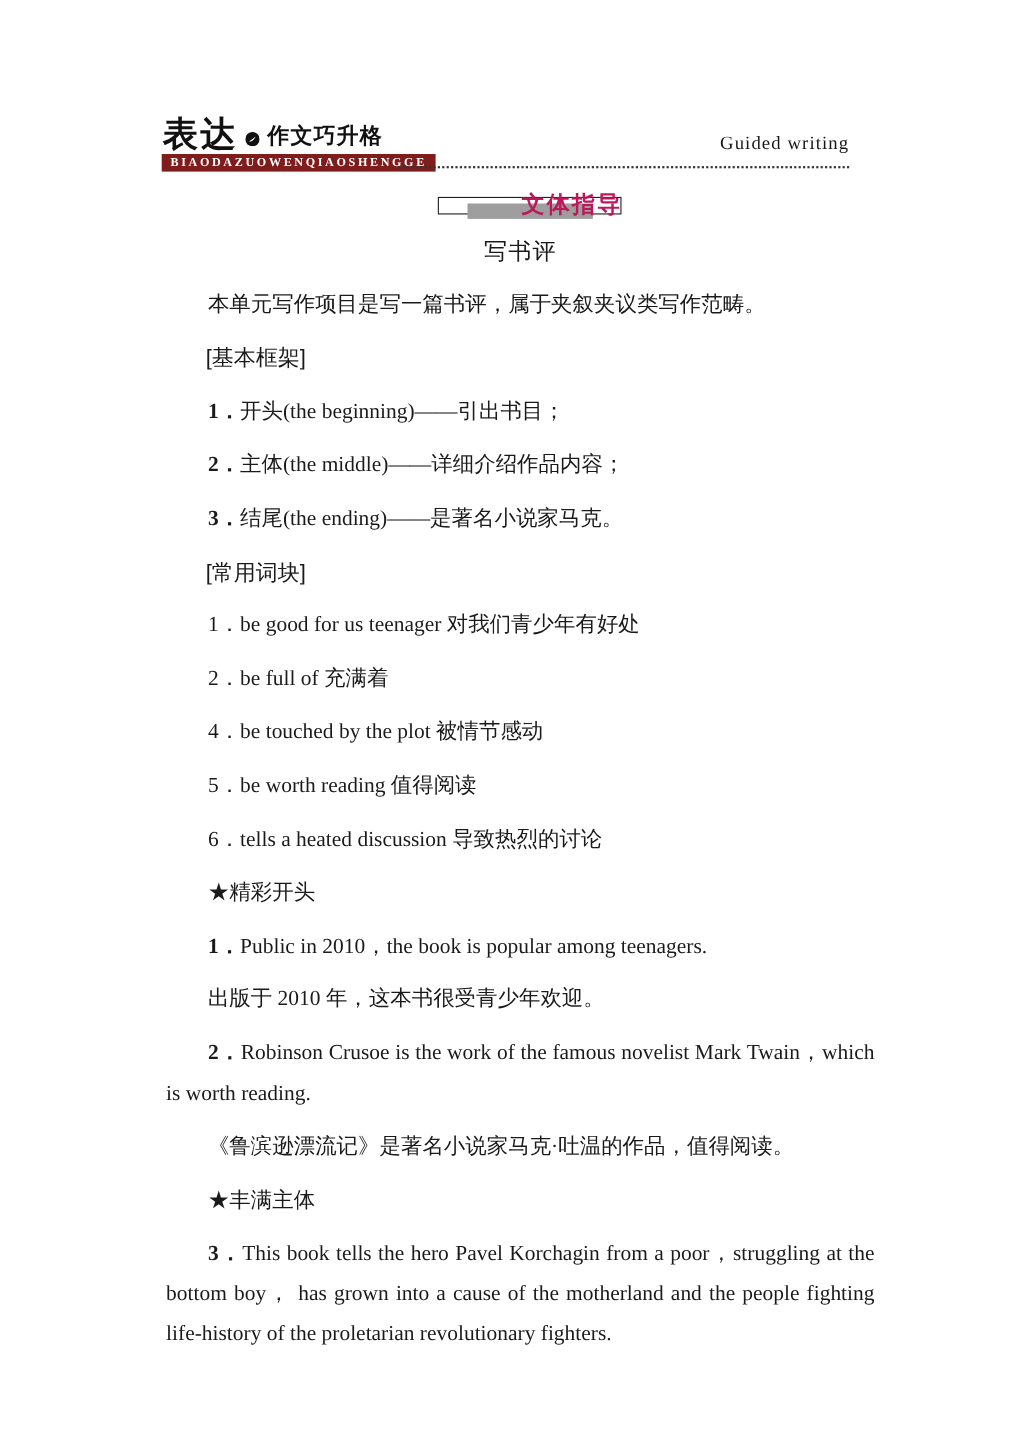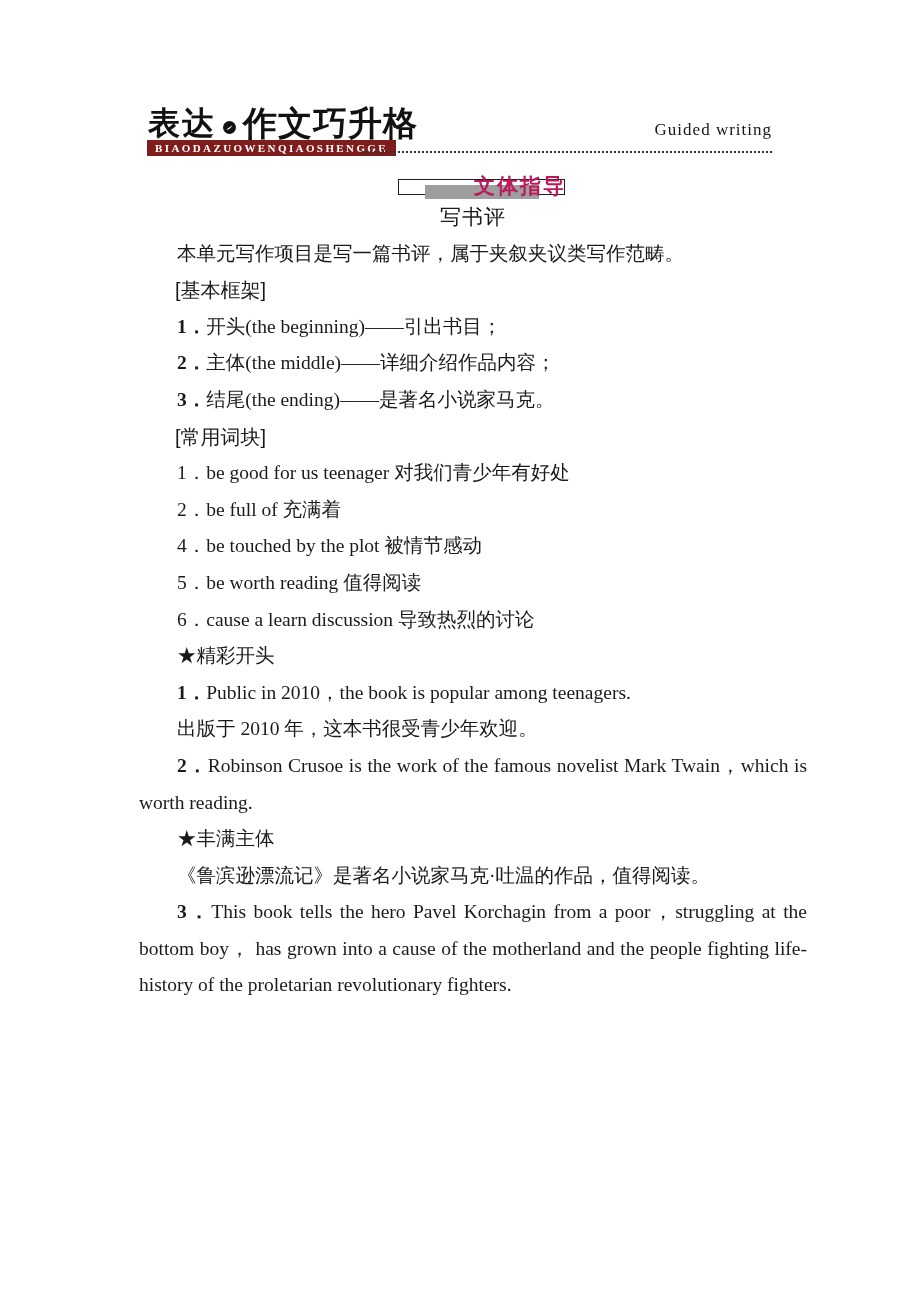--- a/index.html
+++ b/index.html
@@ -16,21 +16,21 @@
   
   .hdr { position:absolute; left:0; top:0; width:100%; height:175px; }
   .logo-row {
     position:absolute; left:148px; top:101px;
     display:flex; align-items:center; gap:7px;
     font-family:"Liberation Sans","DejaVu Sans",sans-serif;
     white-space:nowrap;
   }
   .logo-main { font-size:32px; font-weight:900; letter-spacing:2px; color:#111; }
   .logo-dot { display:inline-flex; width:13px; height:13px; margin-top:6px; }
-  .logo-sub { font-size:34px; font-weight:900; color:#111; letter-spacing:1px; }
+  .logo-sub { font-size:20px; font-weight:900; color:#111; letter-spacing:1px; }
   .pinyin-bar {
     position:absolute; left:147px; top:140px; height:15px;
     background:#7f1d1d; color:#ffffff;
     font-family:"Liberation Serif",serif;
     font-size:11px; font-weight:bold; letter-spacing:2.4px;
     padding:1px 8px 0 8px; line-height:15px;
   }
   .dotted-rule {
     position:absolute; left:362px; right:148px; top:139px;
     border-bottom:2px dotted #333; height:12px;
@@ -58,21 +58,21 @@
     font-size:21px; font-weight:bold; letter-spacing:2px; color:#be185d;
   }
 
   
   .content {
     position:absolute; left:139px; top:199px; width:668px;
     text-align:justify;
     font-size:19.5px;
   }
   .content p, .content h1, .content h2 {
-    margin:0; padding:0; line-height:36.6px; font-weight:normal;
+    margin:12px; padding:0; line-height:36.6px; font-weight:normal;
   }
   .doc-title {
     text-align:center;
     font-family:"Liberation Sans","DejaVu Sans",sans-serif;
     font-size:21px; font-weight:bold; letter-spacing:1px;
   }
   .sec {
     font-family:"Liberation Sans","DejaVu Sans",sans-serif;
     font-size:20px; font-weight:bold;
     text-indent:36px;
@@ -119,30 +119,30 @@
     <p class="indent"><span class="bnum">1．</span><span>开头(the beginning)——引出书目；</span></p>
     <p class="indent"><span class="bnum">2．</span><span>主体(the middle)——详细介绍作品内容；</span></p>
     <p class="indent"><span class="bnum">3．</span><span>结尾(the ending)——是著名小说家马克。</span></p>
 
     <h2 class="sec">[常用词块]</h2>
 
     <p class="indent"><span>1．</span><span>be good for us teenager 对我们青少年有好处</span></p>
     <p class="indent"><span>2．</span><span>be full of 充满着</span></p>
     <p class="indent"><span>4．</span><span>be touched by the plot 被情节感动</span></p>
     <p class="indent"><span>5．</span><span>be worth reading 值得阅读</span></p>
-    <p class="indent"><span>6．</span><span>cause a learn discussion 导致热烈的讨论</span></p>
+    <p class="indent"><span>6．</span><span>tells a heated discussion 导致热烈的讨论</span></p>
 
 
     <p class="indent">★精彩开头</p>
 
     <p class="indent"><span class="bnum">1．</span><span>Public in 2010，the book is popular among teenagers.</span></p>
     <p class="indent">出版于 2010 年，这本书很受青少年欢迎。</p>
 
     <p class="indent"><span class="bnum">2．</span><span class="ital">Robinson Crusoe</span><span> is the work of the famous novelist Mark Twain，which is worth reading.</span></p>
+    <p class="indent">《鲁滨逊漂流记》是著名小说家马克·吐温的作品，值得阅读。</p>
+
     <p class="indent">★丰满主体</p>
-
-    <p class="indent">《鲁滨逊漂流记》是著名小说家马克·吐温的作品，值得阅读。</p>
 
     <p class="indent"><span class="bnum">3．</span><span>This book tells the hero Pavel Korchagin from a poor，struggling at the bottom boy， has grown into a cause of the motherland and the people fighting life-history of the proletarian revolutionary fighters.</span></p>
 
 
   </div>
 </div>
 
 </body></html>

